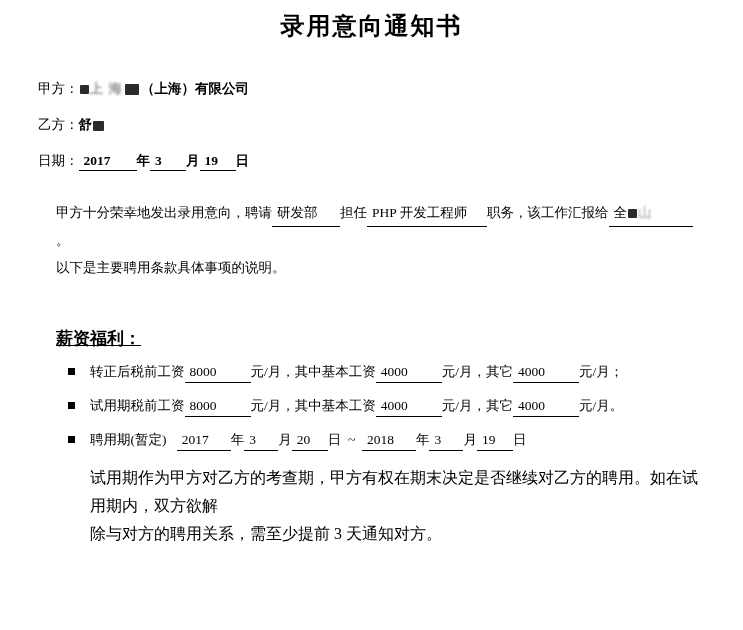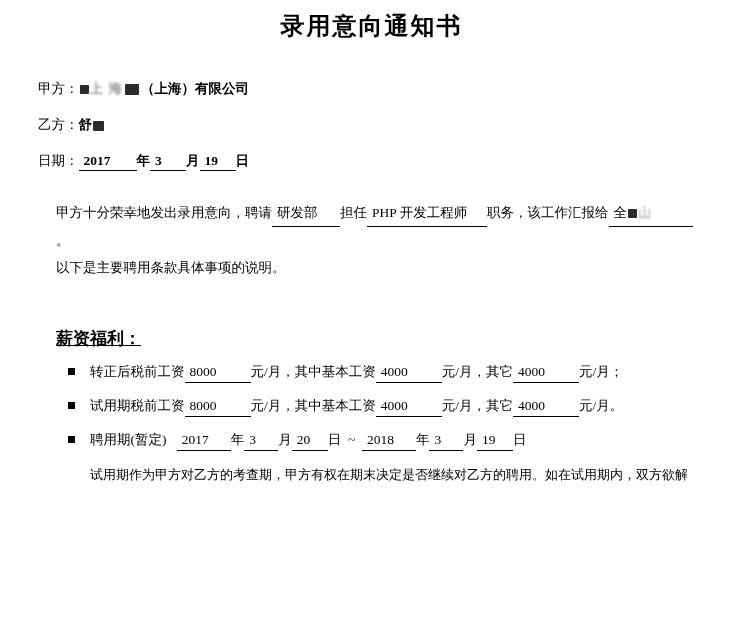--- a/index.html
+++ b/index.html
@@ -97,21 +97,21 @@
     content: "";
     position: absolute;
     left: 30px;
     top: 6px;
     width: 7px;
     height: 7px;
     background: #000;
   }
   .bullet-gap-top { margin-top: 26px; }
   .sub-para {
-    font-size: 13px;
+    font-size: 16px;
     line-height: 1.75;
     margin: 10px 0 0 52px;
   }
 </style>
 </head>
 <body>
 
 <div class="page">
 
   <div class="doc-title">录用意向通知书</div>
@@ -149,15 +149,16 @@
   </div>
 
   <ul class="bullets bullet-gap-top">
     <li>
       <span>聘用期(暂定)</span>&nbsp;&nbsp;&nbsp;<span class="underline-val" style="min-width:44px">2017</span><span>年</span><span class="underline-val" style="min-width:24px">3</span><span>月</span><span class="underline-val" style="min-width:26px">20</span><span>日</span>&nbsp;&nbsp;<span>~</span>&nbsp;&nbsp;<span class="underline-val" style="min-width:44px">2018</span><span>年</span><span class="underline-val" style="min-width:24px">3</span><span>月</span><span class="underline-val" style="min-width:26px">19</span><span>日</span>
     </li>
   </ul>
 
   <p class="sub-para">
     <span>试用期作为甲方对乙方的考查期，甲方有权在期末决定是否继续对乙方的聘用。如在试用期内，双方欲解</span><br>
+    <span>除与对方的聘用关系，需至少提前 3 天通知对方。</span>
   </p>
 
 </div>
 
 </body></html>

